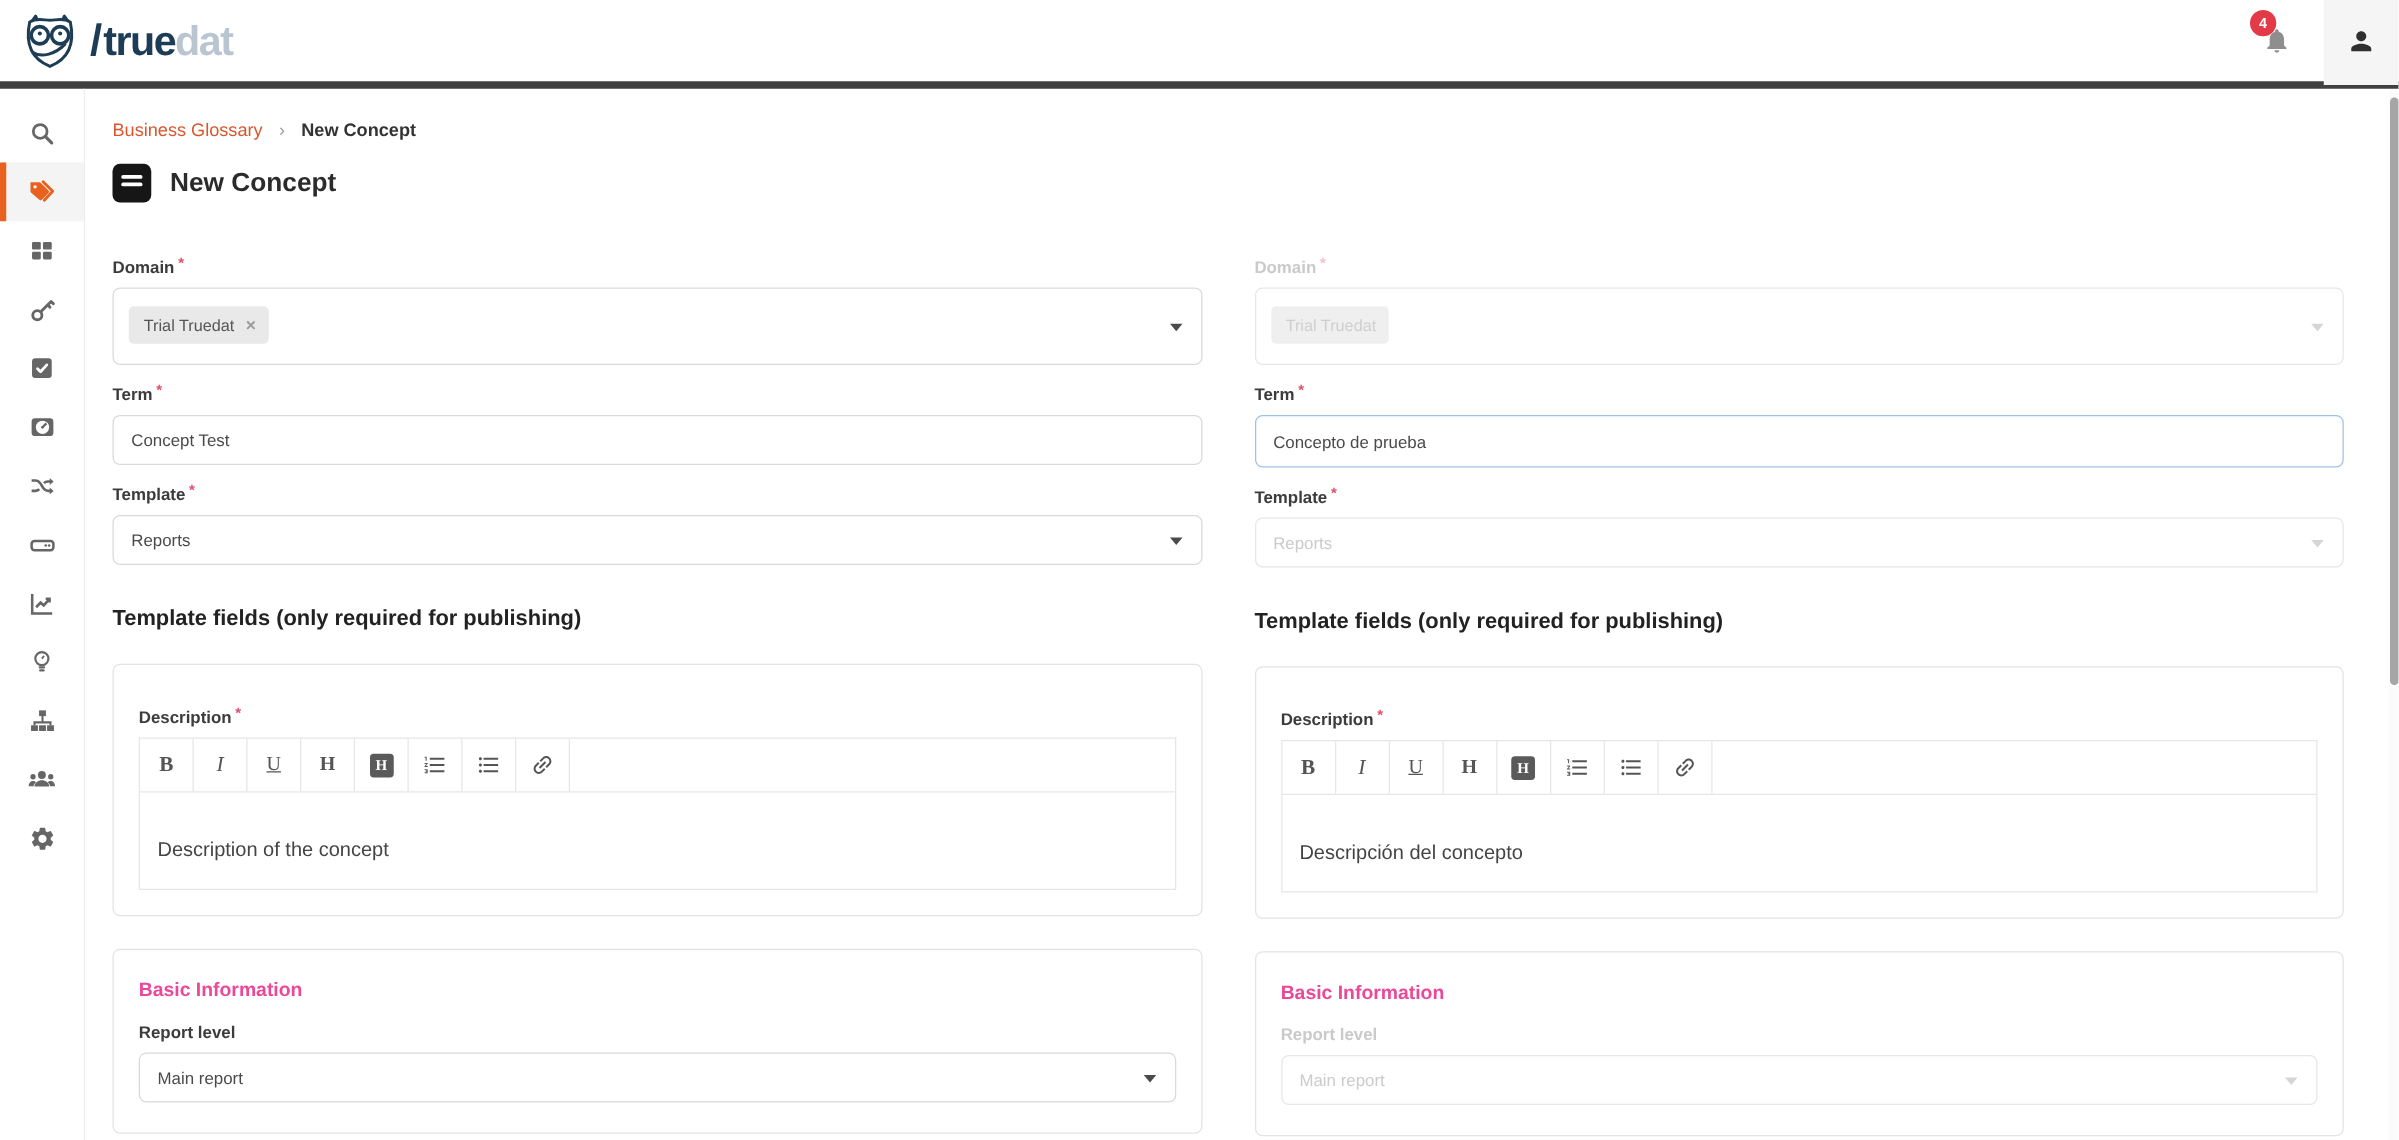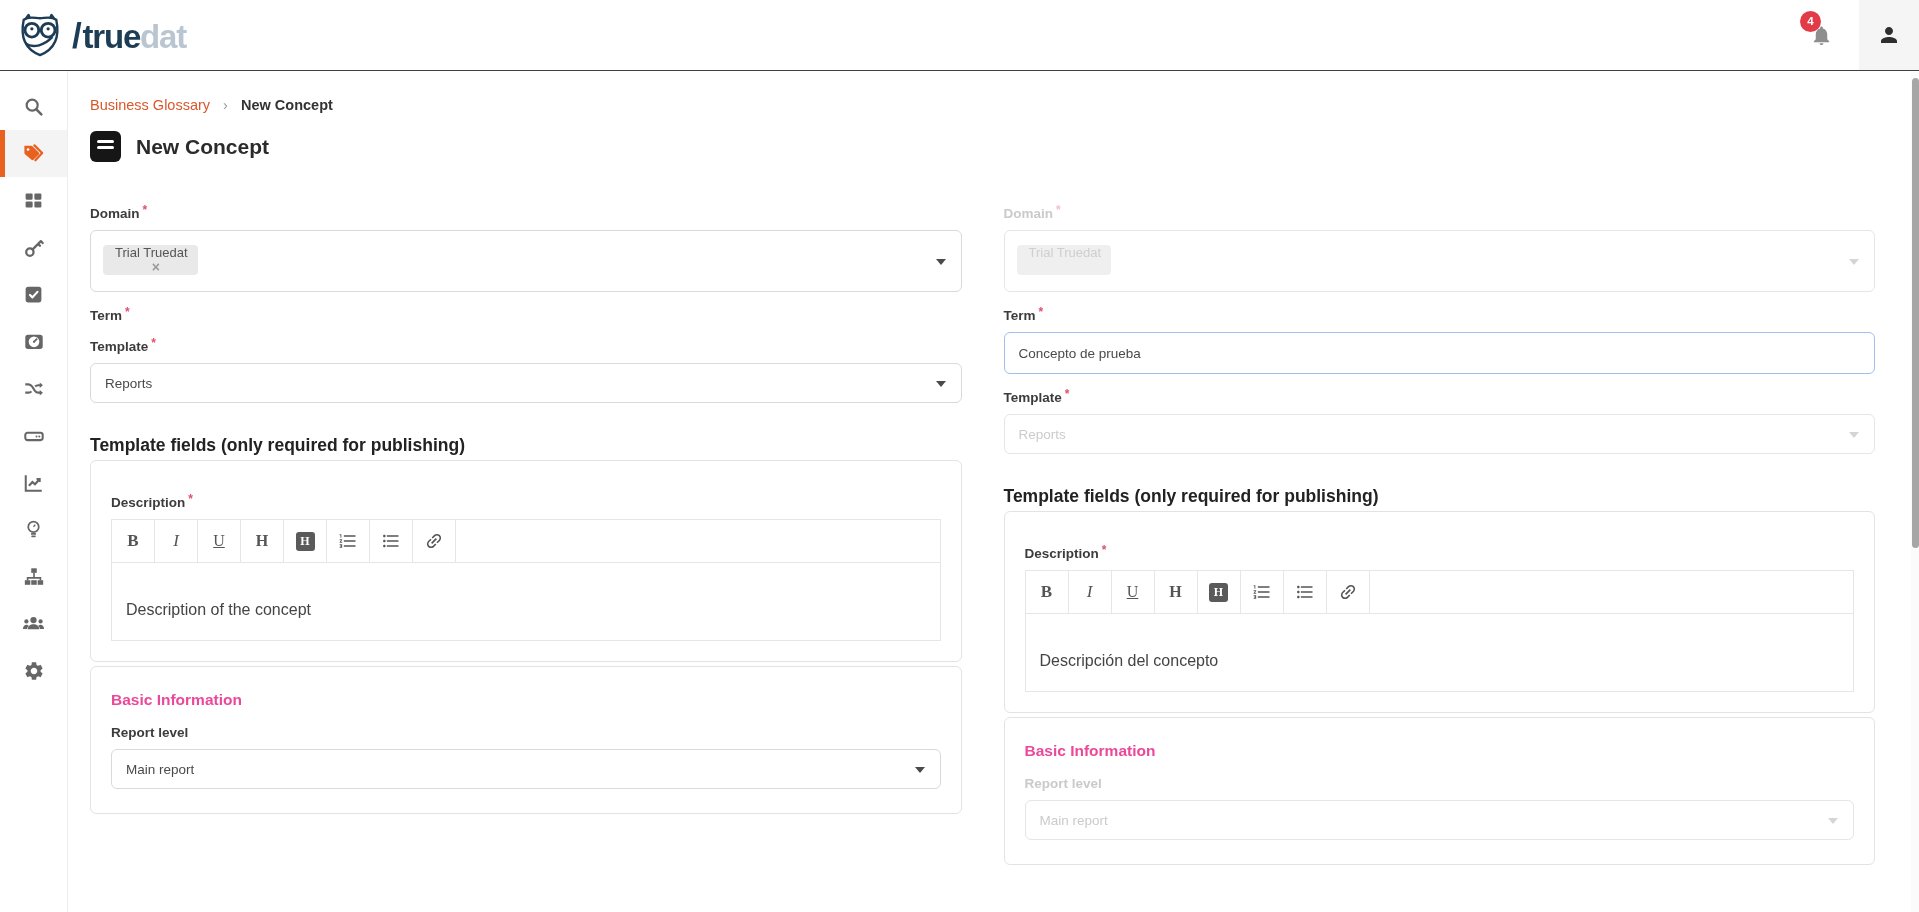--- a/index.html
+++ b/index.html
@@ -1,21 +1,21 @@
 <!DOCTYPE html>
 <html><head>
 <meta charset="utf-8">
 <style>
   * { box-sizing: border-box; margin: 0; padding: 0; }
   html, body { overflow: hidden; background: #fff; }
   body { font-family: "Liberation Sans", sans-serif; color: #333; }
   .screen { position: relative; width: 1919px; height: 912px; background: #fff; overflow: hidden; }
 
   
-  .topbar { height: 71px; border-bottom: 1px solid #404040; display: flex; align-items: center; justify-content: space-between; background: #fff; }
+  .topbar { height: 71px; border-bottom: 6px solid #404040; display: flex; align-items: center; justify-content: space-between; background: #fff; }
   .logo { display: flex; align-items: center; padding-left: 16px; cursor: pointer; }
   .wordmark { font-weight: 700; font-size: 33px; letter-spacing: -1.2px; line-height: 1; margin-left: 4px; }
   .wm-slash { color: #1d3c55; font-size: 35px; margin: 0 2px 0 4px; }
   .wm-true  { color: #1d3c55; }
   .wm-dat   { color: #b9c6d2; }
   .header-right { display: flex; align-items: center; height: 71px; }
   .bell-wrap { position: relative; margin-right: 26px; cursor: pointer; }
   .badge { position: absolute; top: -13px; left: -10px; min-width: 21px; height: 21px; border-radius: 50%;
            background: #e23a47; color: #fff; font-size: 11.5px; font-weight: 700;
            display: flex; align-items: center; justify-content: center; }
@@ -58,28 +58,28 @@
                     font-size: 13.5px; color: #4a4a4a; }
   .input { height: 40px; padding: 0 14px; outline: none; font-family: "Liberation Sans", sans-serif; }
   .input.focused { border-color: #9fc1e6; height: 42px; }
   .select { position: relative; height: 40px; display: flex; align-items: center; padding: 0 36px 0 14px; cursor: pointer; }
   .select.multi { min-height: 62px; height: auto; align-items: flex-start; padding: 14px 36px 14px 12px; }
   .select.dis { border-color: #e6e6e6; color: #cbcbcb; cursor: default; }
   .caret { position: absolute; right: 15px; top: 50%; margin-top: -2px; width: 0; height: 0;
            border-left: 5px solid transparent; border-right: 5px solid transparent; border-top: 6px solid #4a4a4a; }
   .select.dis .caret { border-top-color: #d5d5d5; }
   .pill { display: inline-flex; align-items: center; height: 30px; background: #e9e9e9; border-radius: 4px;
-          padding: 0 10px 0 12px; font-size: 13px; color: #555; flex-direction: column; }
+          padding: 0 10px 0 12px; font-size: 13px; color: #555; }
   .pill.dis { background: #efefef; color: #cfcfcf; }
   .pill-x { margin-left: 9px; color: #9b9b9b; font-weight: 700; font-size: 14px; cursor: pointer; line-height: 1; }
 
   .section-title { font-size: 17.5px; font-weight: 700; color: #222; margin-top: 32px; }
 
   
-  .card { border: 1px solid #e3e3e3; border-radius: 6px; margin-top: 4px; padding: 26px 20px 20px; background: #fff; }
+  .card { border: 1px solid #e3e3e3; border-radius: 6px; margin-top: 26px; padding: 26px 20px 20px; background: #fff; }
   .card.basic { padding: 24px 20px 24px; }
   .card-h { font-size: 15.5px; font-weight: 700; color: #ec4899; }
 
   
   .editor { margin-top: 9px; }
   .toolbar { display: flex; border: 1px solid #e6e6e6; border-bottom: 0; background: #fff; }
   .tb-btn { width: 43px; height: 42px; display: flex; align-items: center; justify-content: center;
             border-right: 1px solid #e6e6e6; cursor: pointer; color: #555; }
   .tl { font-family: "Liberation Serif", serif; font-size: 17px; color: #555; }
   .tl.b { font-weight: 700; }
@@ -251,20 +251,21 @@
             <div class="field-label first"><span>Domain</span><span class="req">*</span></div>
             <div class="select multi">
               <span class="pill">
                   <span>Trial Truedat</span>
                   <span class="pill-x">×</span>
                 </span>
               <span class="caret"></span>
             </div>
 
             <div class="field-label"><span>Term</span><span class="req">*</span></div>
+            <input class="input" value="Concept Test" style="">
 
             <div class="field-label"><span>Template</span><span class="req">*</span></div>
             <div class="select">
               <span>Reports</span>
               <span class="caret"></span>
             </div>
 
             <h2 class="section-title">Template fields (only required for publishing)</h2>
 
             <div class="card">

